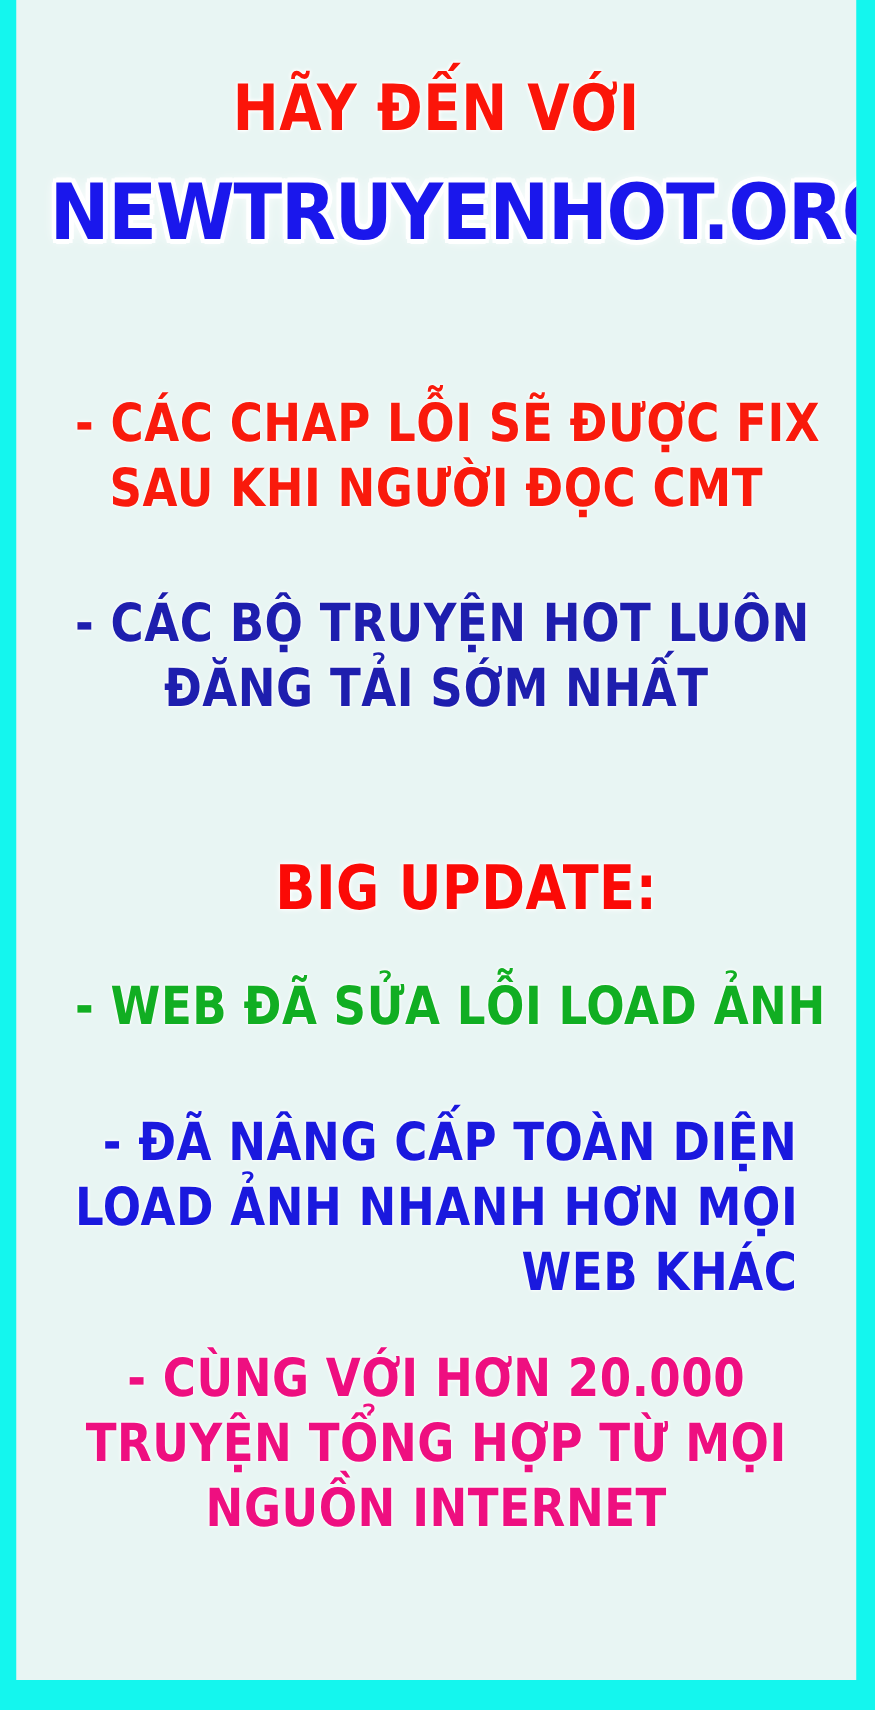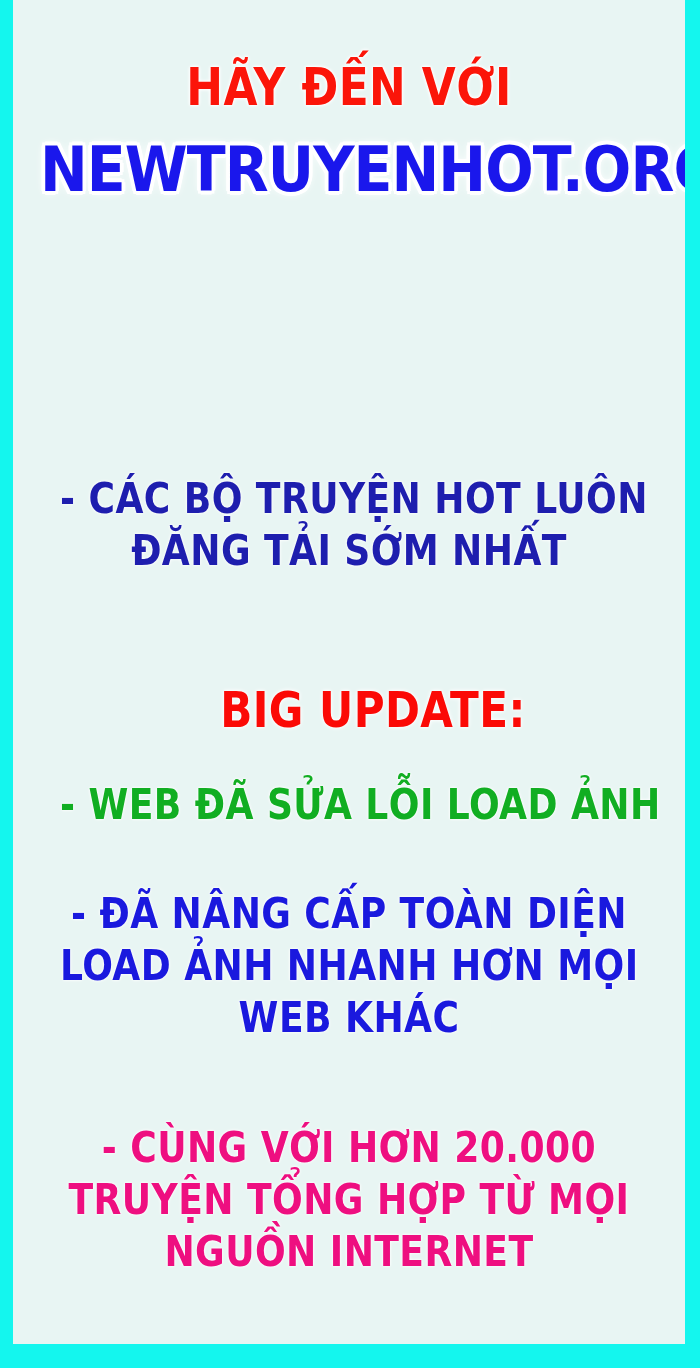--- a/index.html
+++ b/index.html
@@ -137,32 +137,33 @@
     color: #11AE22;
     text-shadow: 0 0 2px #FFFFFF, 0 0 4px #FFFFFF;
   }
 
   
   #para-blue {
     position: absolute;
     top: 893px;
     left: 0;
     width: 100%;
+    text-align: right;
   }
   #para-blue .line {
     font-size: 42px;
     color: #1A19DE;
     margin-bottom: 10px;
     text-shadow: 0 0 2px #FFFFFF, 0 0 4px #FFFFFF;
   }
 
   
   #para-pink {
     position: absolute;
-    top: 1127px;
+    top: 1082px;
     left: 0;
     width: 100%;
   }
   #para-pink .line {
     font-size: 42px;
     color: #EE0F80;
     margin-bottom: 10px;
     text-shadow: 0 0 2px #FFFFFF, 0 0 4px #FFFFFF;
   }
 </style>
@@ -173,20 +174,24 @@
   <div id="panel">
 
     <div id="headline-1" class="block">
       <div class="line">HÃY ĐẾN VỚI</div>
     </div>
 
     <div id="headline-2" class="block">
       <div class="line">NEWTRUYENHOT.ORG</div>
     </div>
 
+    <div id="para-red" class="block">
+      <div class="line">- CÁC CHAP LỖI SẼ ĐƯỢC FIX</div>
+      <div class="line">SAU KHI NGƯỜI ĐỌC CMT</div>
+    </div>
 
     <div id="para-navy" class="block">
       <div class="line">- CÁC BỘ TRUYỆN HOT LUÔN</div>
       <div class="line">ĐĂNG TẢI SỚM NHẤT</div>
     </div>
 
     <div id="big-update" class="block">
       <div class="line">BIG UPDATE:</div>
     </div>
 

